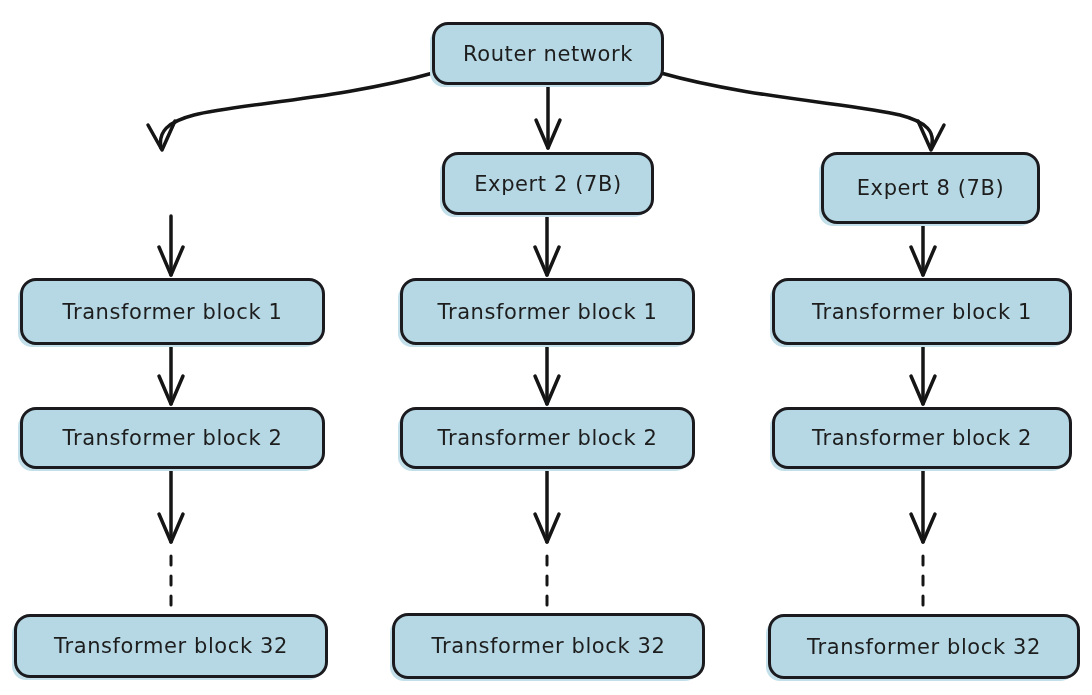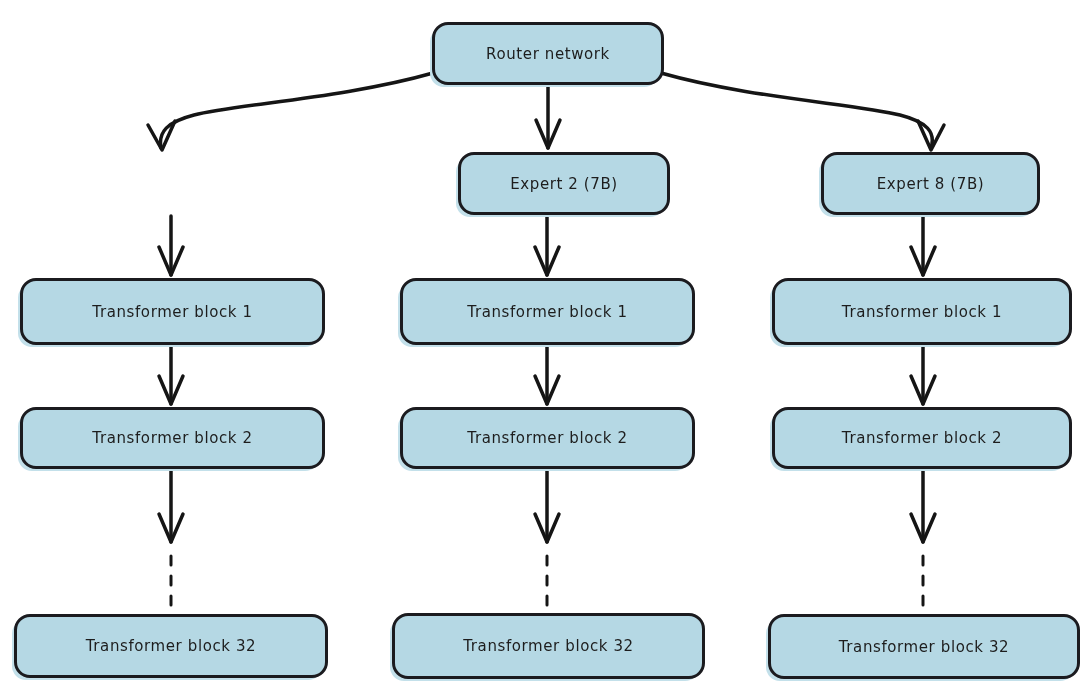--- a/index.html
+++ b/index.html
@@ -41,21 +41,21 @@
     position: absolute;
     box-sizing: border-box;
     background: #b5d8e4;
     border: 3px solid #1b1b1f;
     border-radius: 16px;
     box-shadow: -4px 4px 0 -2px #c3e0ea;
     display: flex;
     align-items: center;
     justify-content: center;
     color: #1d1d1d;
-    font-size: 15px;
+    font-size: 21px;
     letter-spacing: 0.6px;
     white-space: nowrap;
     text-align: center;
   }
 </style>
 </head>
 <body>
 
 <div class="canvas">
 
@@ -102,22 +102,22 @@
       <path class="arrow-line" d="M 0 346 L 0 404"></path>
       <path class="arrow-head" d="M -12 376 L 0 404 L 12 376"></path>
       <path class="arrow-line" d="M 0 469 L 0 542"></path>
       <path class="arrow-head" d="M -12 514 L 0 542 L 12 514"></path>
       <path class="arrow-dash" d="M 0 556 L 0 611"></path>
     </g>
   </svg>
 
   <div class="node" style="left:432px; top:22px; width:232px; height:63px;">Router network</div>
 
-  <div class="node" style="left:442px; top:152px; width:212px; height:63px;margin-left:16px;">Expert 2 (7B)</div>
-  <div class="node" style="left:821px; top:152px; width:219px; height:63px;">Expert 8 (7B)</div>
+  <div class="node" style="left:442px; top:152px; width:212px; height:63px;">Expert 2 (7B)</div>
+  <div class="node" style="left:821px; top:152px; width:219px; height:72px;">Expert 8 (7B)</div>
 
   <div class="node" style="left:20px; top:278px; width:305px; height:67px;">Transformer block 1</div>
   <div class="node" style="left:400px; top:278px; width:295px; height:67px;">Transformer block 1</div>
   <div class="node" style="left:772px; top:278px; width:300px; height:67px;">Transformer block 1</div>
 
   <div class="node" style="left:20px; top:407px; width:305px; height:62px;">Transformer block 2</div>
   <div class="node" style="left:400px; top:407px; width:295px; height:62px;">Transformer block 2</div>
   <div class="node" style="left:772px; top:407px; width:300px; height:62px;">Transformer block 2</div>
 
   <div class="node" style="left:14px; top:614px; width:314px; height:64px;">Transformer block 32</div>

